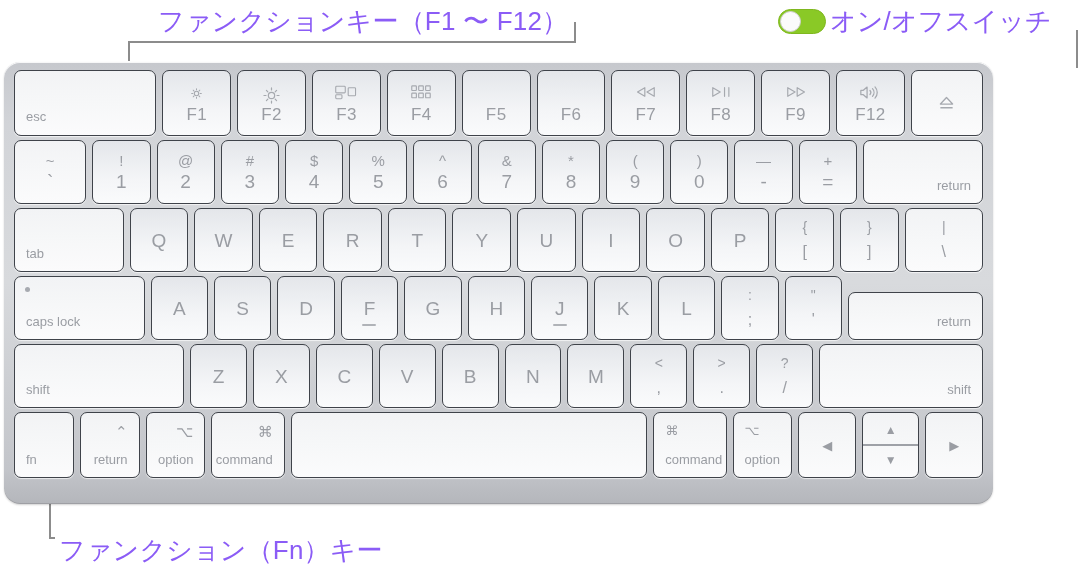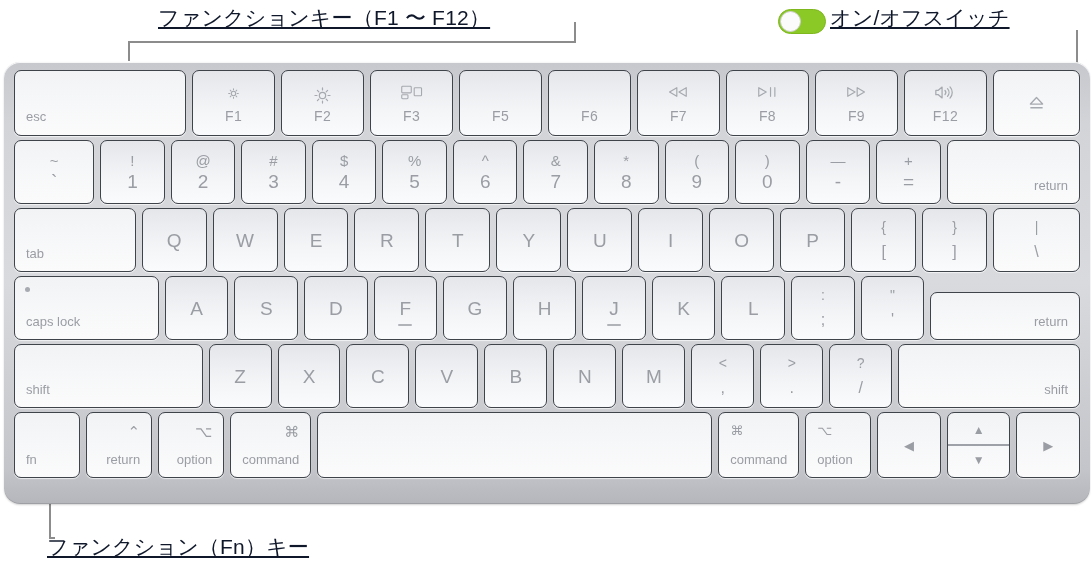--- a/index.html
+++ b/index.html
@@ -8,29 +8,28 @@
     width: 1091px; height: 569px;
     background: #ffffff;
     font-family: "Liberation Sans", "DejaVu Sans", sans-serif;
     overflow: hidden;
   }
   #root { position: relative; width: 1091px; height: 569px; }
 
   
   .annot {
     position: absolute;
-    font-size: 21px;
-    color: #0f172a;
+    font-size: 26px;
+    color: #8b5cf6;
     white-space: nowrap;
     letter-spacing: .2px;
-    text-decoration: underline;
   }
   #label-fnkeys { left: 158px; top: 4px; }
   #label-switch { left: 830px; top: 4px; }
-  #label-fnkey  { left: 47px;  top: 533px; }
+  #label-fnkey  { left: 59px;  top: 533px; }
 
   
   #switch-glyph {
     position: absolute; left: 778px; top: 9px;
     width: 48px; height: 25px; border-radius: 13px;
     background: #8ac926;
     border: 1px solid #7fb71f;
   }
   #switch-glyph .knob {
     position: absolute; left: 1px; top: 1px;
@@ -47,21 +46,21 @@
   #lead-fn-up  { left: 574px; top: 22px; width: 2px;  height: 21px; }
   
   #lead-sw     { left: 1076px; top: 30px; width: 2px; height: 38px; }
   
   #lead-fnkey-v { left: 49px; top: 490px; width: 2px; height: 48px; }
   #lead-fnkey-h { left: 49px; top: 537px; width: 6px; height: 2px; }
 
   
   #keyboard {
     position: absolute; left: 4px; top: 62px;
-    width: 1086px; height: 442px;
+    width: 989px; height: 442px;
     border-radius: 16px;
     background: linear-gradient(180deg, #c6c8cd 0%, #d2d4d8 14%, #d8dadd 50%, #c3c5ca 92%, #b4b6bb 100%);
     box-shadow: inset 0 1px 0 rgba(255,255,255,.85),
                 inset 0 -1px 0 rgba(0,0,0,.12),
                 0 1px 2px rgba(0,0,0,.18);
     padding: 8px 10px;
   }
   .row { position: relative; display: flex; gap: 6px; }
   #r-fn    { height: 66px; margin-bottom: 4px; }
   #r-num   { height: 64px; margin-bottom: 4px; }
@@ -92,21 +91,21 @@
   .k-top { left: 0; right: 0; top: 11px;  text-align: center; font-size: 14px; }
   .k-bot { left: 0; right: 0; bottom: 11px; text-align: center; font-size: 16px; }
   .k-mid { left: 0; right: 0; top: 50%; transform: translateY(-50%); text-align: center; font-size: 17px; }
   .k-blc { left: 11px;  bottom: 11px; font-size: 13px; }
   .k-brc { right: 11px; bottom: 11px; font-size: 13px; }
   .k-tlc { left: 11px;  top: 11px;    font-size: 13px; }
   .k-trc { right: 11px; top: 11px;    font-size: 15px; }
 
   
   #r-fn .k-top { top: 14px; font-size: 15px; }
-  #r-fn .k-bot { bottom: 12px; font-size: 14px; letter-spacing: .4px; }
+  #r-fn .k-bot { bottom: 12px; font-size: 17px; letter-spacing: .4px; }
   #r-fn .k-blc { font-size: 13px; bottom: 12px; }
   #r-fn .k-mid { font-size: 17px; }
 
   
   #r-num .k-top { top: 12px; font-size: 15px; }
   #r-num .k-bot { bottom: 12px; font-size: 19px; }
 
   
   .k-letter { font-size: 19px; }
 
@@ -208,20 +207,33 @@
         <span class="k-top">
           <svg class="icn" width="22" height="15" viewBox="0 0 30 20" fill="none" stroke="#a6a9af" stroke-width="1.5">
             <rect x="1" y="1.5" width="13" height="9" rx="1.2"></rect>
             <rect x="1" y="13" width="8.5" height="5.5" rx="1.2"></rect>
             <rect x="18" y="3.5" width="10" height="11" rx="1.2"></rect>
           </svg>
         </span>
         <span class="k-bot">F3</span>
       </div>
 
+      <div class="key w-fn">
+        <span class="k-top">
+          <svg class="icn" width="20" height="14" viewBox="0 0 26 18" fill="none" stroke="#a6a9af" stroke-width="1.5">
+            <rect x="1" y="1" width="6" height="6" rx=".8"></rect>
+            <rect x="10" y="1" width="6" height="6" rx=".8"></rect>
+            <rect x="19" y="1" width="6" height="6" rx=".8"></rect>
+            <rect x="1" y="10.5" width="6" height="6" rx=".8"></rect>
+            <rect x="10" y="10.5" width="6" height="6" rx=".8"></rect>
+            <rect x="19" y="10.5" width="6" height="6" rx=".8"></rect>
+          </svg>
+        </span>
+        <span class="k-bot">F4</span>
+      </div>
 
       <div class="key w-fn">
         <span class="k-bot">F5</span>
       </div>
 
       <div class="key w-fn">
         <span class="k-bot">F6</span>
       </div>
 
       <div class="key w-fn">

